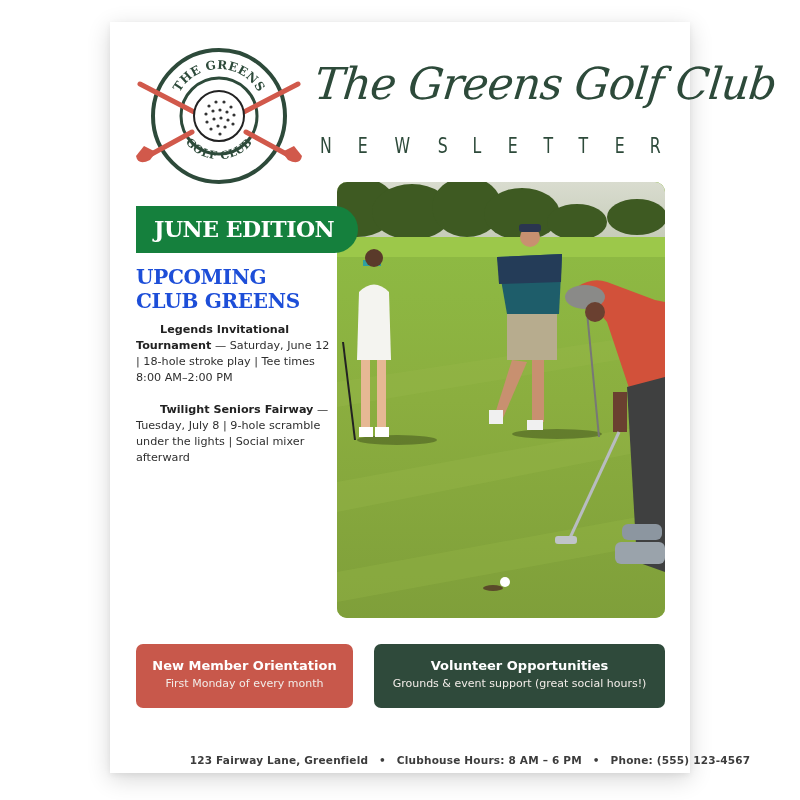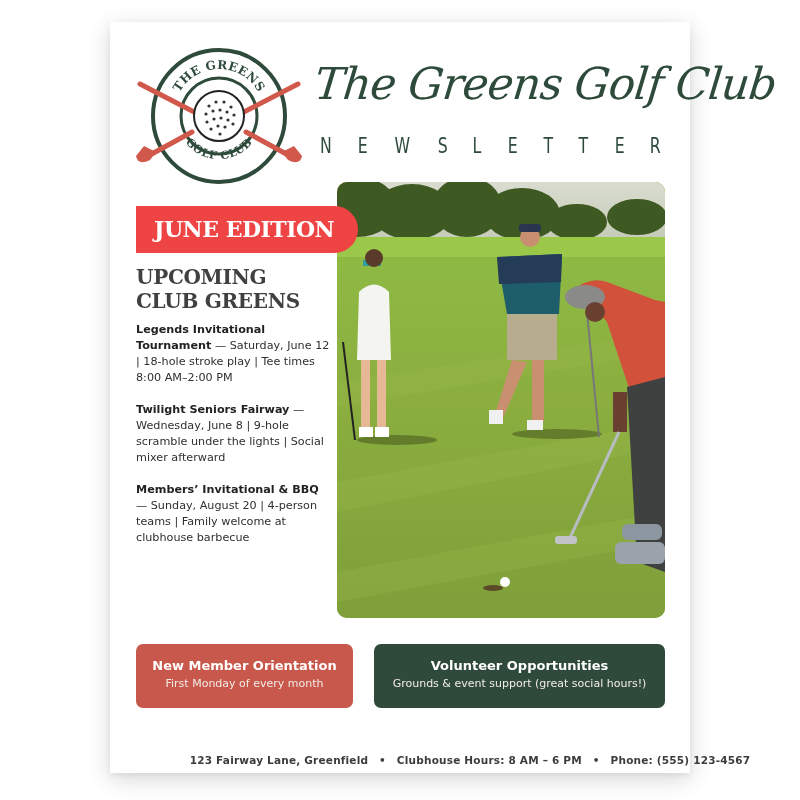--- a/index.html
+++ b/index.html
@@ -44,52 +44,52 @@
     font-size: 21px;
     color: #2d4a3a;
     font-weight: normal;
   }
   .title-news span { transform: scaleX(0.75); display: inline-block; }
   
   .edition {
     position: absolute;
     left: 26px; top: 184px;
     width: 222px; height: 47px;
-    background: #ef4444;
+    background: #15803d;
     border-radius: 0 24px 24px 0;
     color: #ffffff;
     font-family: "DejaVu Serif", serif;
     font-weight: bold;
     font-size: 22px;
     line-height: 47px;
     padding-left: 18px;
     letter-spacing: -0.5px;
     z-index: 3;
   }
   .events-heading {
     position: absolute;
     left: 26px; top: 243px;
     width: 200px;
     font-family: "DejaVu Serif", serif;
     font-weight: bold;
     font-size: 20px;
     line-height: 24px;
-    color: #404040;
+    color: #1d4ed8;
     letter-spacing: -0.3px;
   }
   .events {
     position: absolute;
     left: 26px; top: 300px;
     width: 195px;
     font-size: 11.2px;
     line-height: 16px;
     color: #2f2f2f;
   }
   .event { margin-bottom: 16px; }
-  .event b { font-weight: bold; color: #222; }
+  .event b { font-weight: bold; color: #222; margin-left: 24px; }
   
   .photo {
     position: absolute;
     left: 227px; top: 160px;
     width: 328px; height: 436px;
     border-radius: 10px;
     overflow: hidden;
     background: #8fb04a;
   }
   
@@ -255,24 +255,21 @@
   <div class="events-heading">
     <div>UPCOMING</div>
     <div>CLUB GREENS</div>
   </div>
 
   <div class="events">
     <div class="event">
       <b>Legends Invitational Tournament</b><span> — Saturday, June 12 | 18-hole stroke play | Tee times 8:00 AM–2:00 PM</span>
     </div>
     <div class="event">
-      <b>Twilight Seniors Fairway</b><span> — Wednesday, June 8 | 9-hole scramble under the lights | Social mixer afterward</span>
-    </div>
-    <div class="event">
-      <b>Members’ Invitational &amp; BBQ</b><span> — Sunday, August 20 | 4-person teams | Family welcome at clubhouse barbecue</span>
+      <b>Twilight Seniors Fairway</b><span> — Tuesday, July 8 | 9-hole scramble under the lights | Social mixer afterward</span>
     </div>
   </div>
 
   <div class="card card-red">
     <div class="card-title">New Member Orientation</div>
     <div class="card-sub">First Monday of every month</div>
   </div>
   <div class="card card-green">
     <div class="card-title">Volunteer Opportunities</div>
     <div class="card-sub">Grounds &amp; event support (great social hours!)</div>

